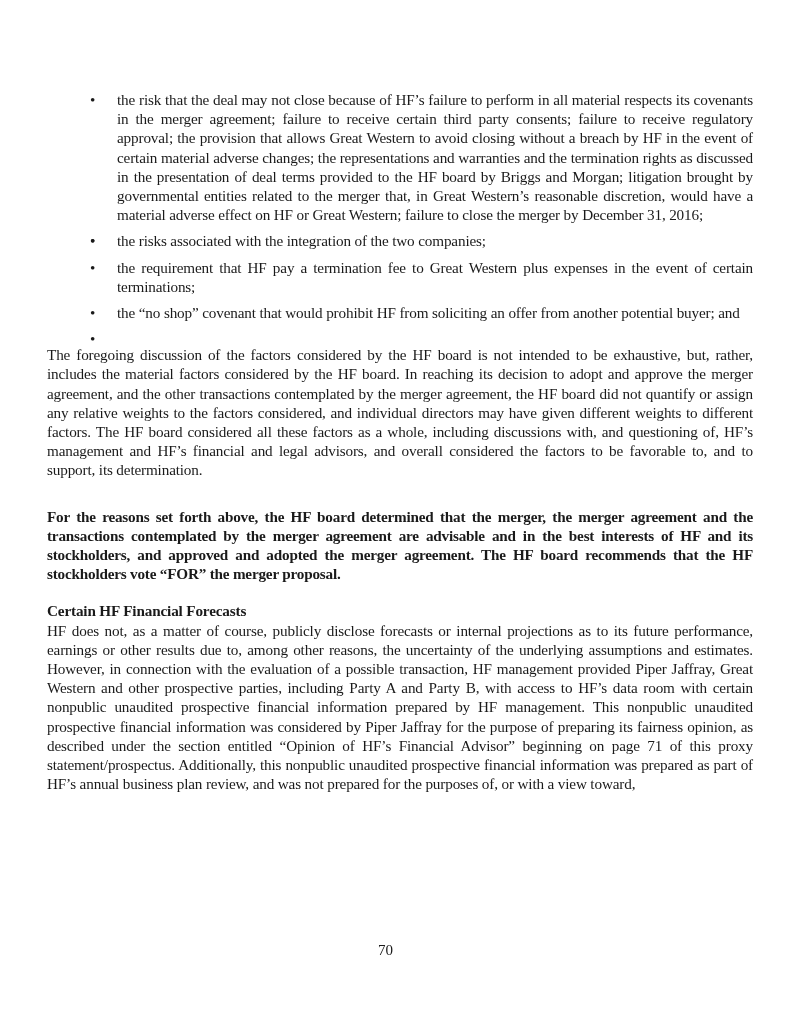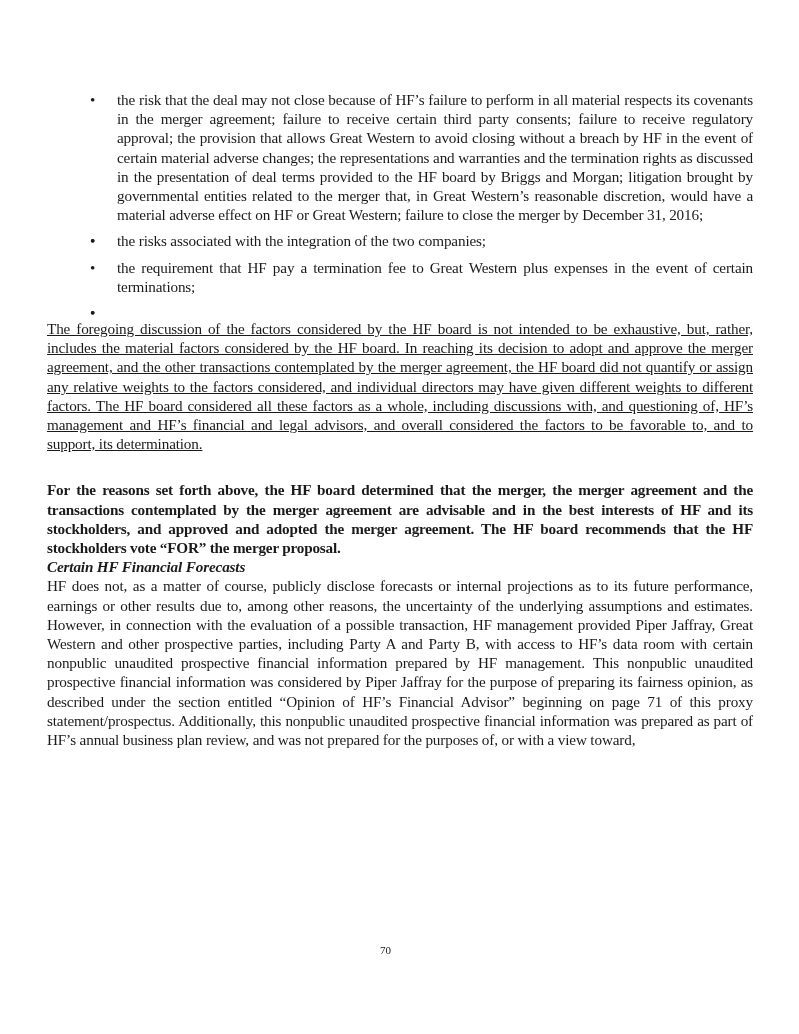--- a/index.html
+++ b/index.html
@@ -38,31 +38,31 @@
     ul.bullets li .bullet {
       position: absolute;
       left: 43px;
       top: 0;
     }
     p {
       margin: 0;
       text-align: justify;
       letter-spacing: -0.15px;
     }
-    .para1 { margin-top: 23px; text-decoration: underline; }
+    .para1 { margin-top: 23px; }
     .para-bold { margin-top: 27px; font-weight: bold; letter-spacing: -0.2px; }
-    .heading { font-weight: bold; font-style: italic; }
+    .heading { margin-top: 18px; font-weight: bold; }
     .para3 { }
     .page-number {
       position: absolute;
       left: 0;
       width: 771px;
       top: 941px;
       text-align: center;
-      font-size: 11px;
+      font-size: 15px;
     }
   </style>
 </head>
 <body>
 
 <div class="page">
   <ul class="bullets">
     <li>
       <span class="bullet">•</span>
       <span>the risk that the deal may not close because of HF’s failure to perform in all material respects its covenants in the merger agreement; failure to receive certain third party consents; failure to receive regulatory approval; the provision that allows Great Western to avoid closing without a breach by HF in the event of certain material adverse changes; the representations and warranties and the termination rights as discussed in the presentation of deal terms provided to the HF board by Briggs and Morgan; litigation brought by governmental entities related to the merger that, in Great Western’s reasonable discretion, would have a material adverse effect on HF or Great Western; failure to close the merger by December 31, 2016;</span>
@@ -73,20 +73,21 @@
     <li>
       <span class="bullet">•</span>
       <span>the risks associated with the integration of the two companies;</span>
     </li>
     <li>
       <span class="bullet">•</span>
       <span>the requirement that HF pay a termination fee to Great Western plus expenses in the event of certain terminations;</span>
     </li>
     <li>
       <span class="bullet">•</span>
+      <span>the “no shop” covenant that would prohibit HF from soliciting an offer from another potential buyer; and</span>
     </li>
     <li>
       <span class="bullet">•</span>
     </li>
   </ul>
 
   <p class="para1">The foregoing discussion of the factors considered by the HF board is not intended to be exhaustive, but, rather, includes the material factors considered by the HF board. In reaching its decision to adopt and approve the merger agreement, and the other transactions contemplated by the merger agreement, the HF board did not quantify or assign any relative weights to the factors considered, and individual directors may have given different weights to different factors. The HF board considered all these factors as a whole, including discussions with, and questioning of, HF’s management and HF’s financial and legal advisors, and overall considered the factors to be favorable to, and to support, its determination.</p>
 
   <p class="para-bold">For the reasons set forth above, the HF board determined that the merger, the merger agreement and the transactions contemplated by the merger agreement are advisable and in the best interests of HF and its stockholders, and approved and adopted the merger agreement. The HF board recommends that the HF stockholders vote “FOR” the merger proposal.</p>
 

